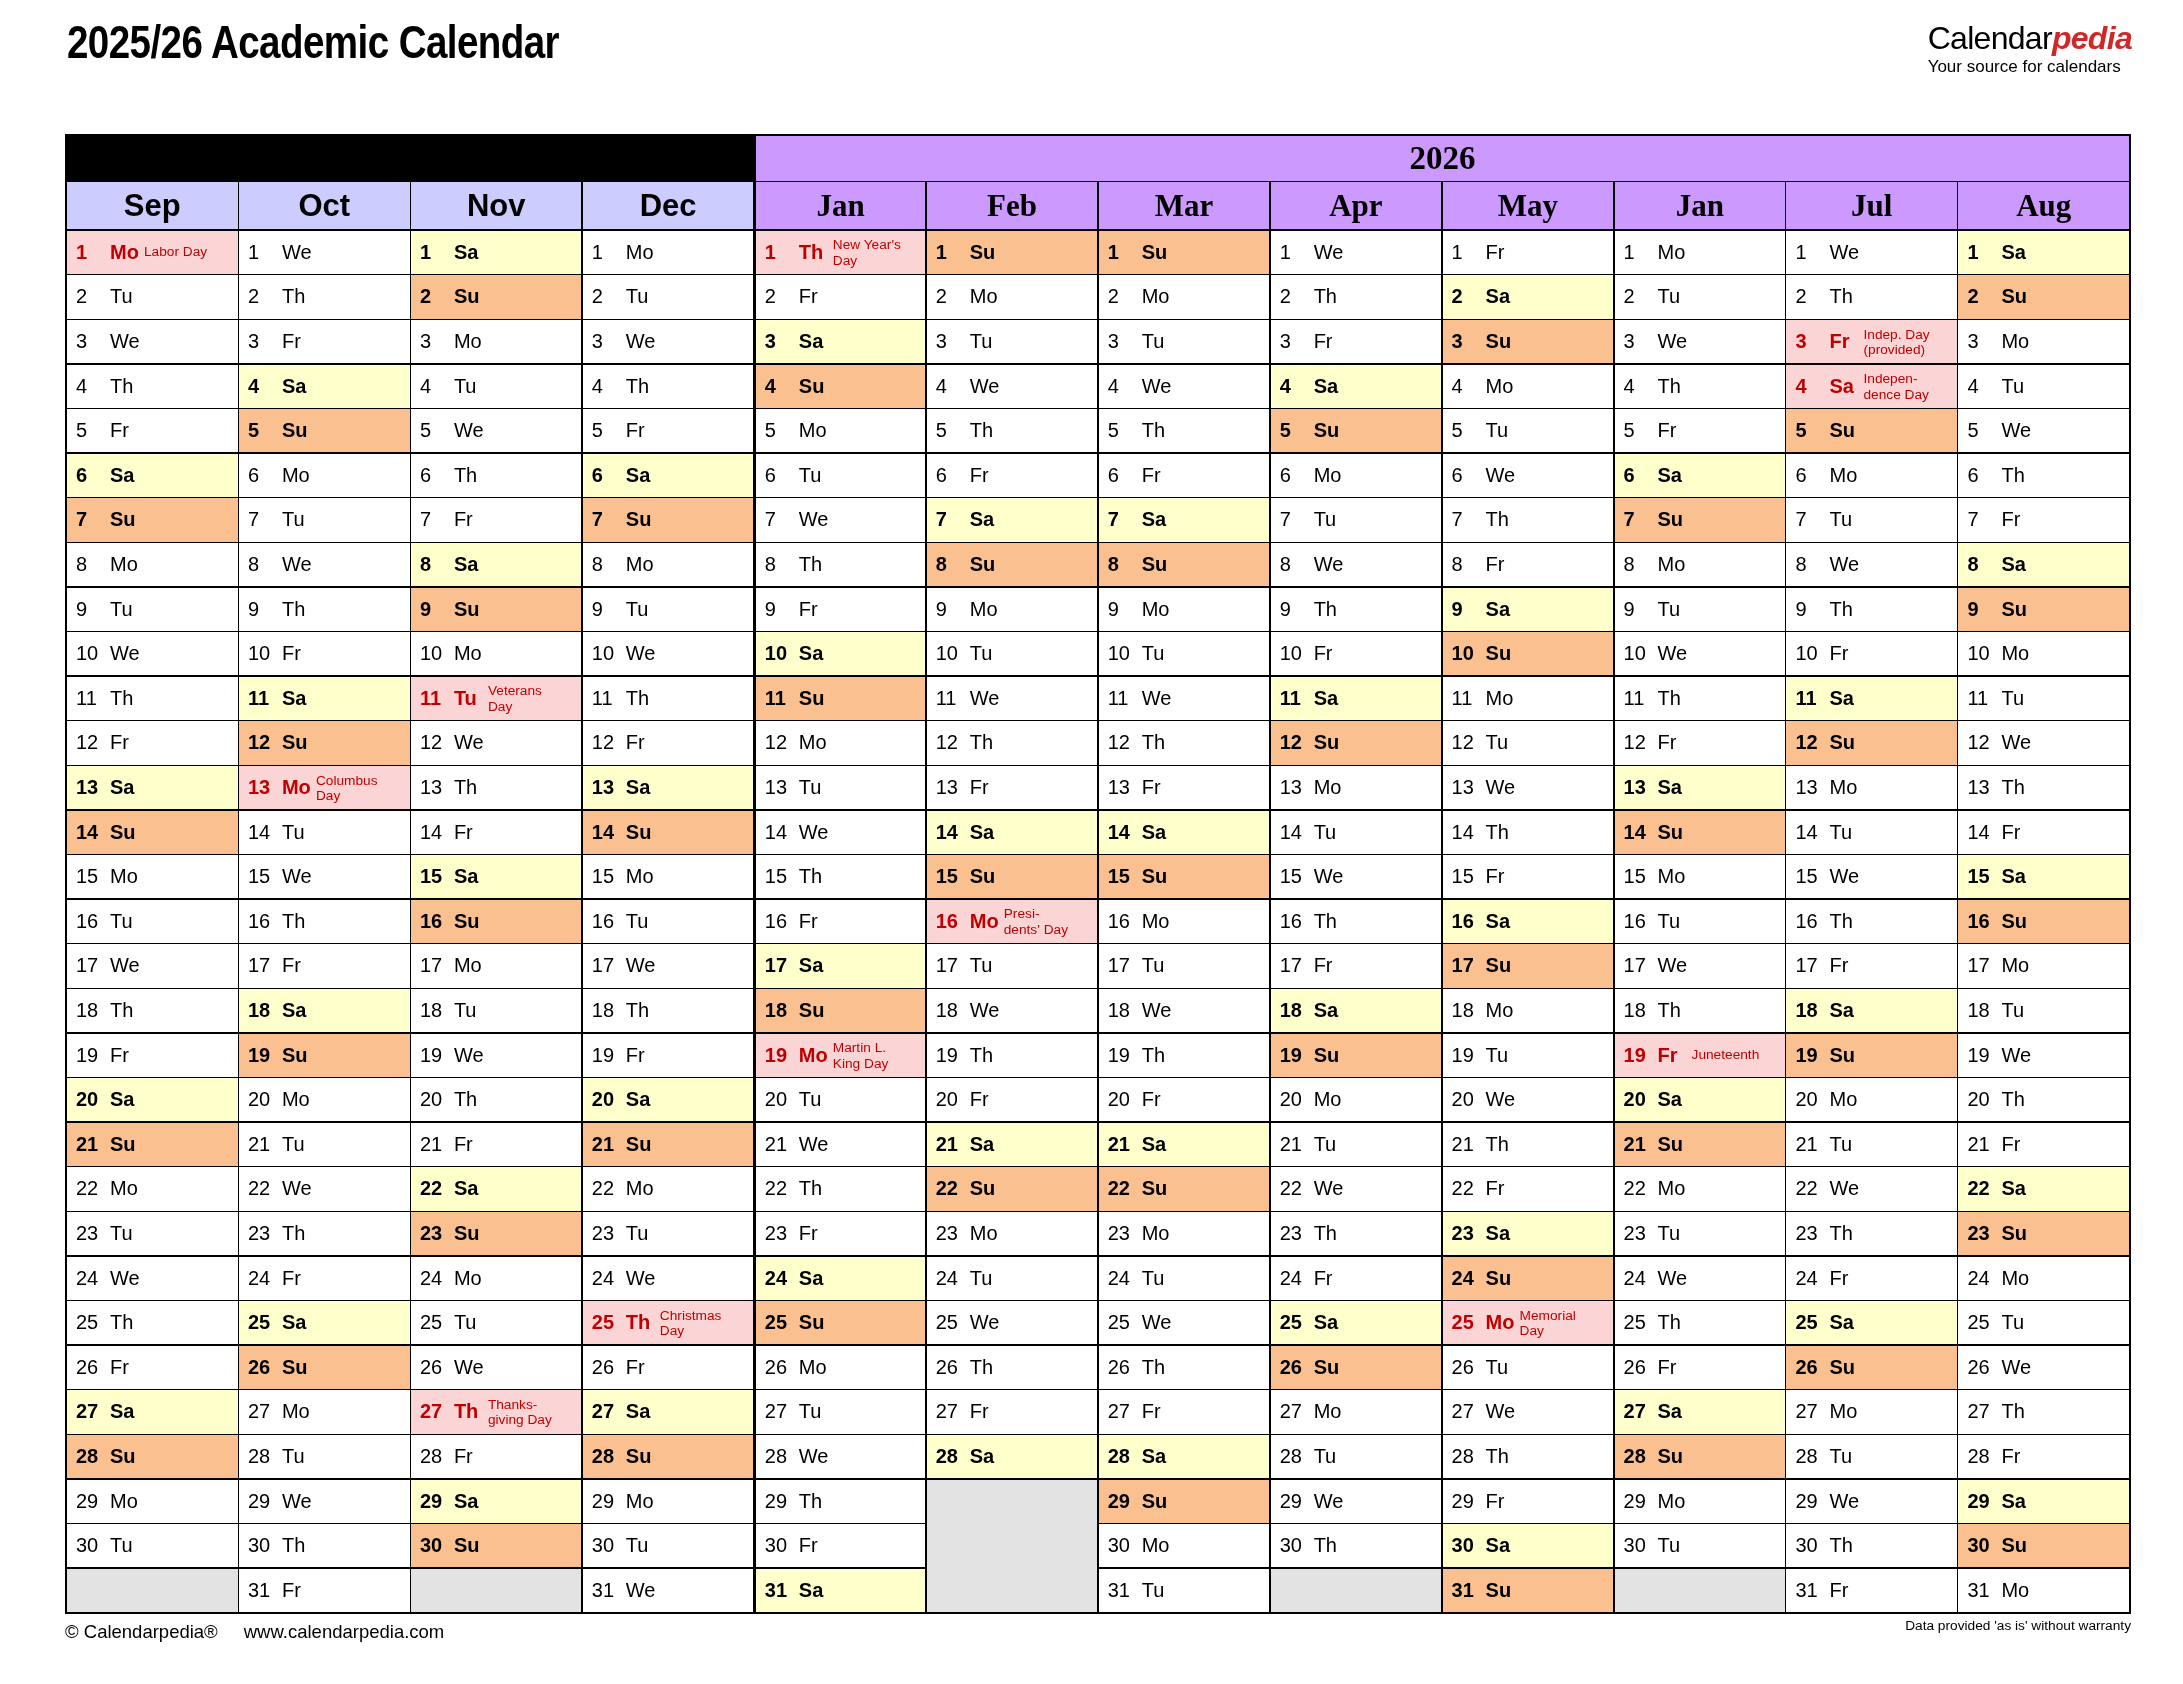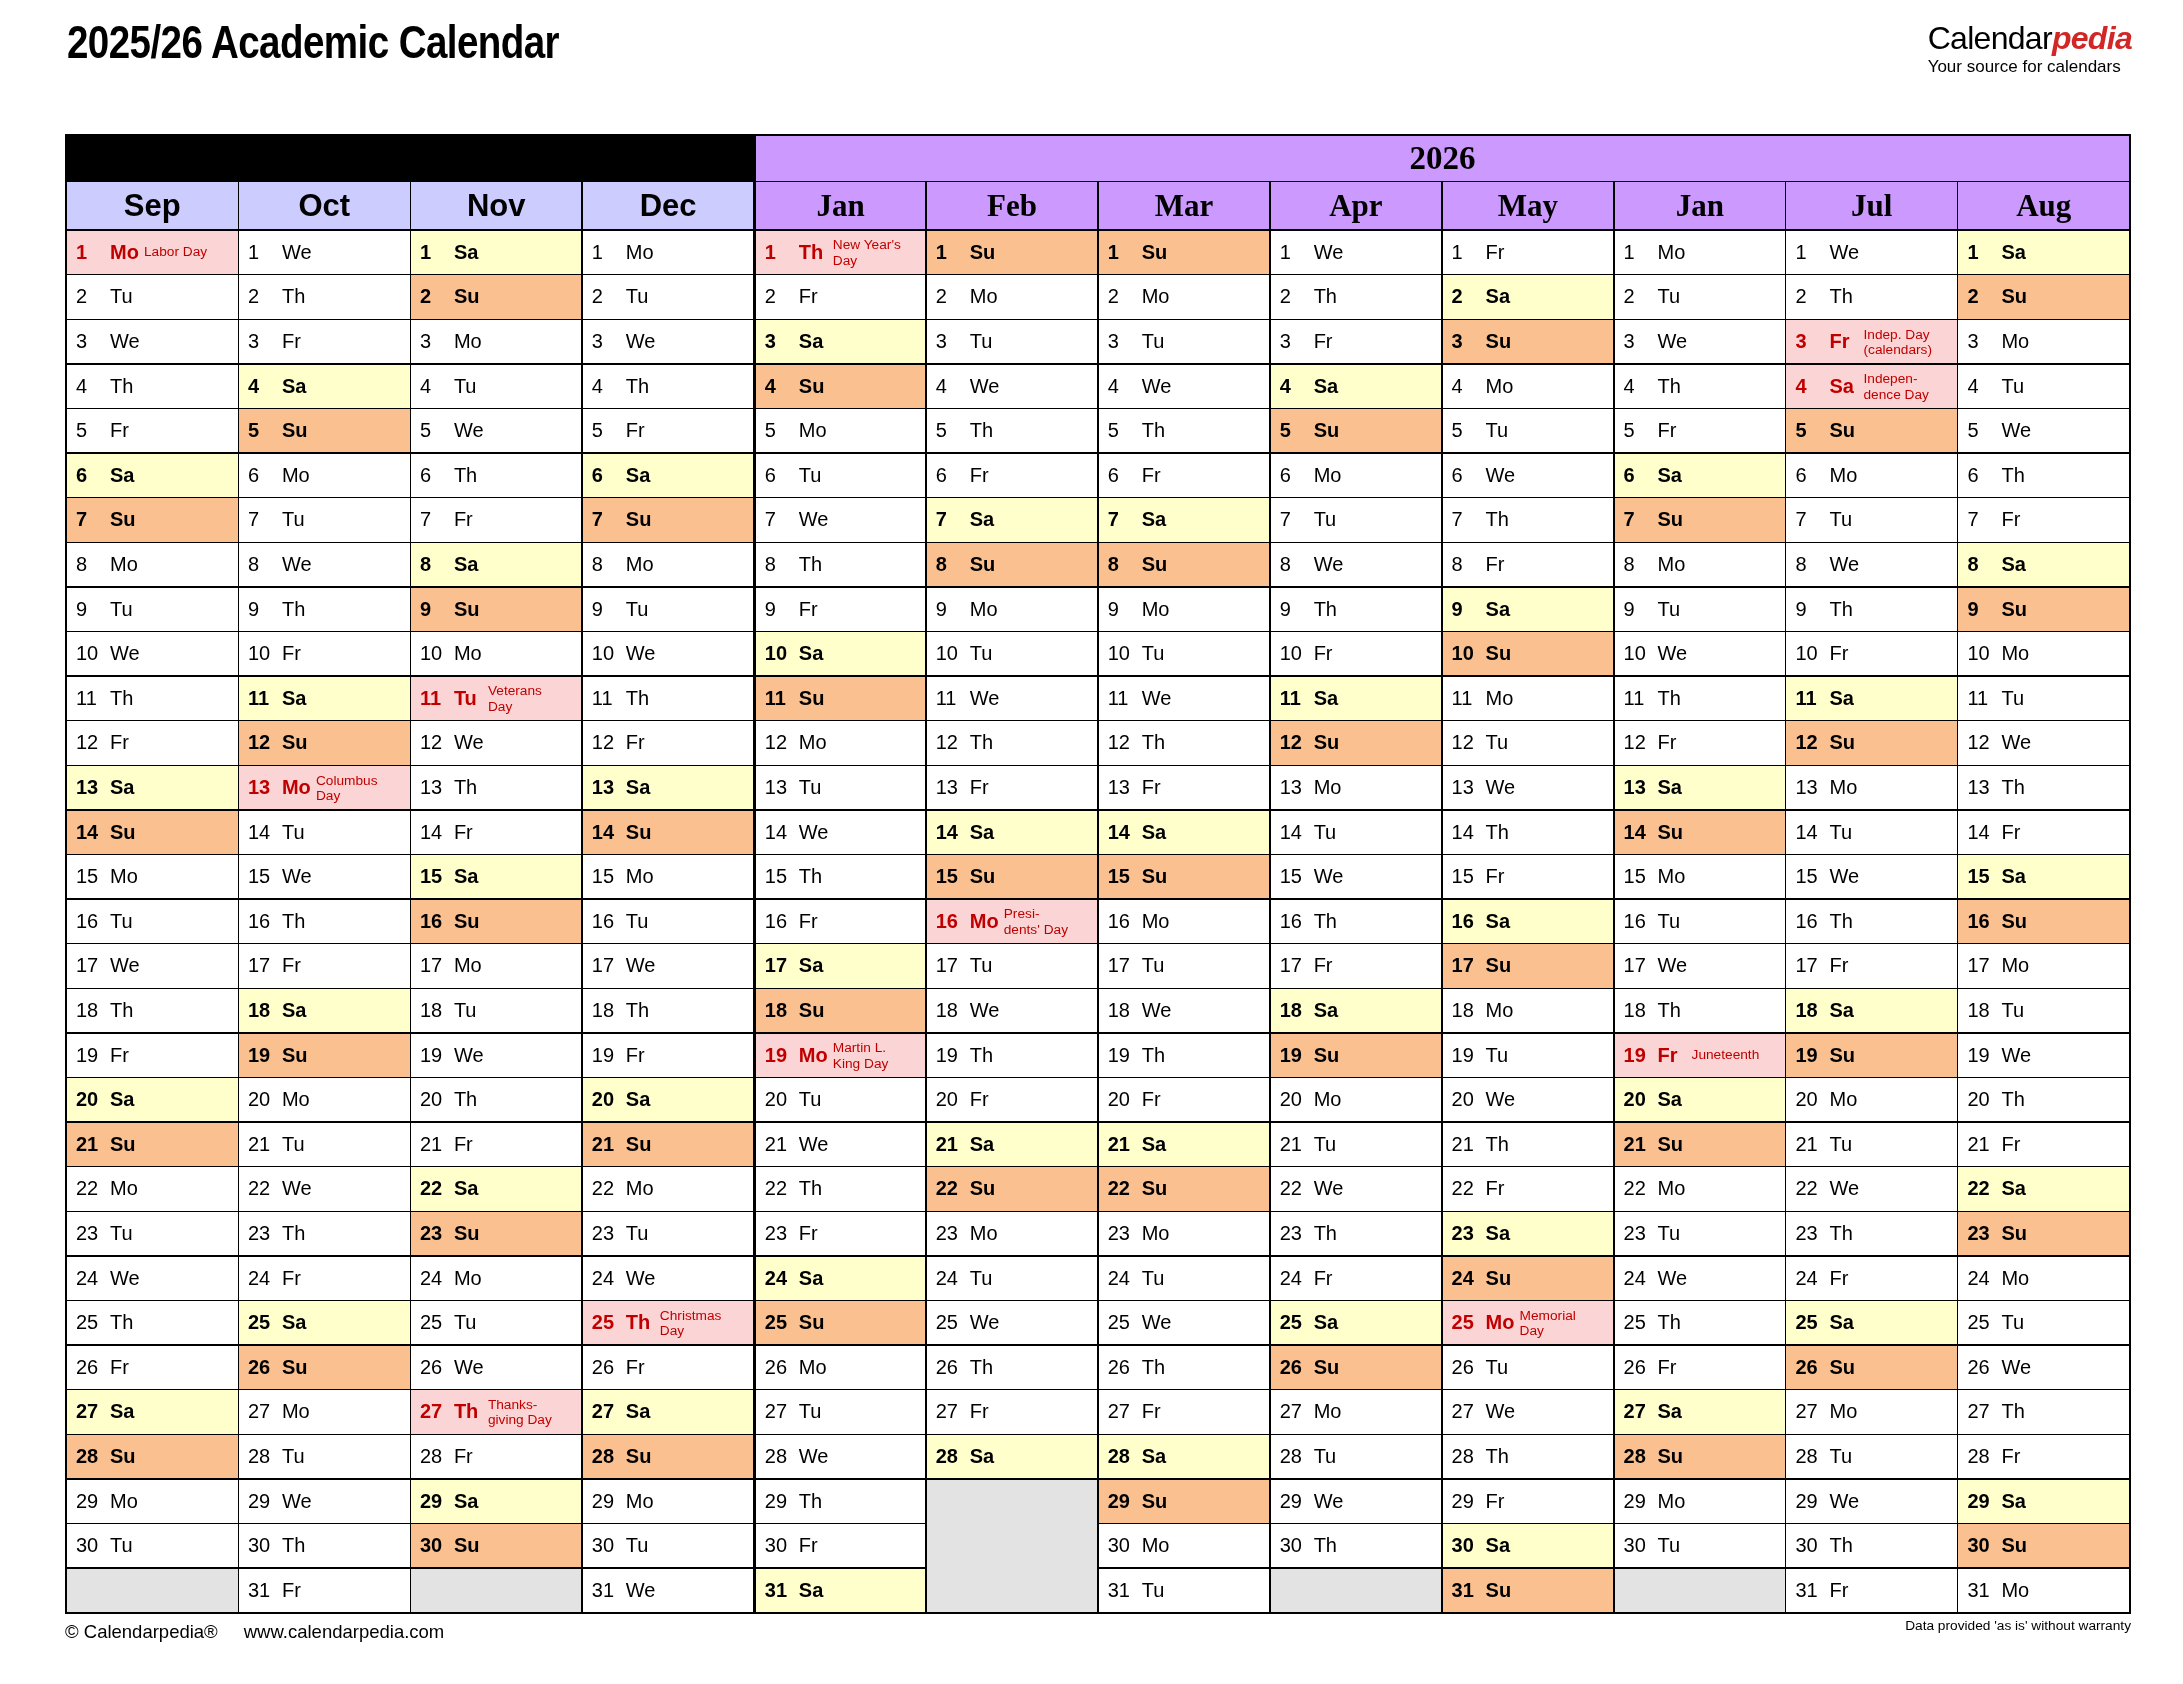--- a/index.html
+++ b/index.html
@@ -1308,21 +1308,21 @@
       <span class="wd">We</span>
     </div>
     <div class="cell day" style="grid-area: 4 / 11;">
       <span class="num">2</span>
       <span class="wd">Th</span>
     </div>
     <div class="cell day hol" style="grid-area: 5 / 11;">
       <span class="num">3</span>
       <span class="wd">Fr</span>
       <span class="hlabel">Indep. Day
-(calendars)</span>
+(provided)</span>
     </div>
     <div class="cell day hol" style="grid-area: 6 / 11;">
       <span class="num">4</span>
       <span class="wd">Sa</span>
       <span class="hlabel">Indepen-
 dence Day</span>
     </div>
     <div class="cell day sun" style="grid-area: 7 / 11;">
       <span class="num">5</span>
       <span class="wd">Su</span>

